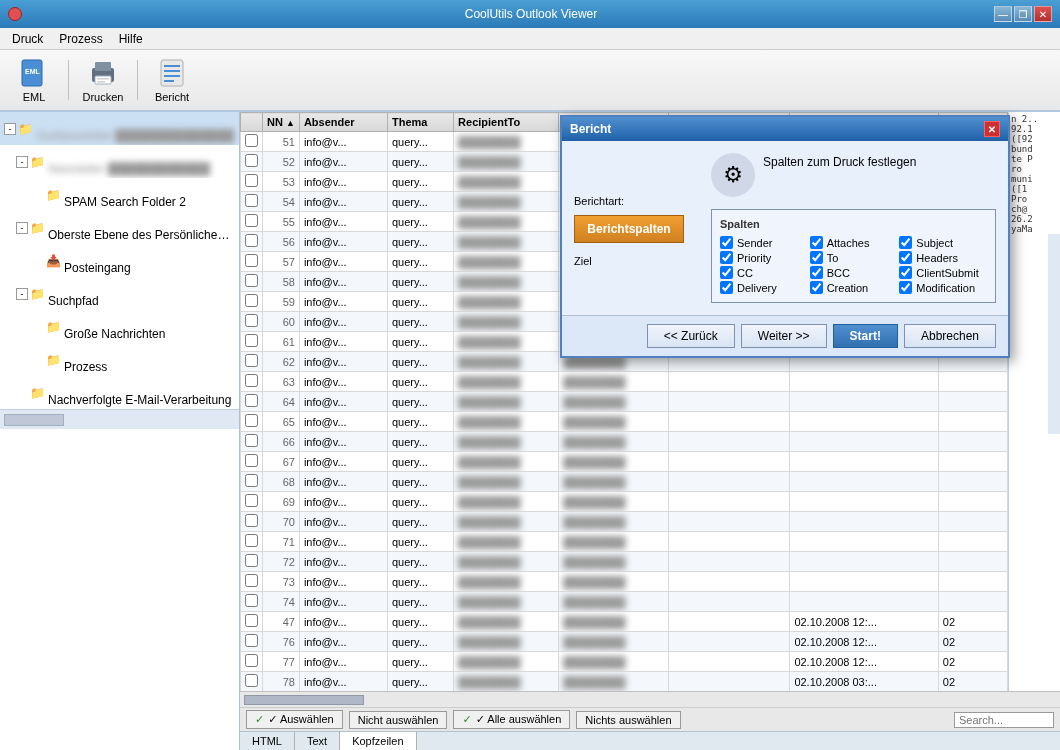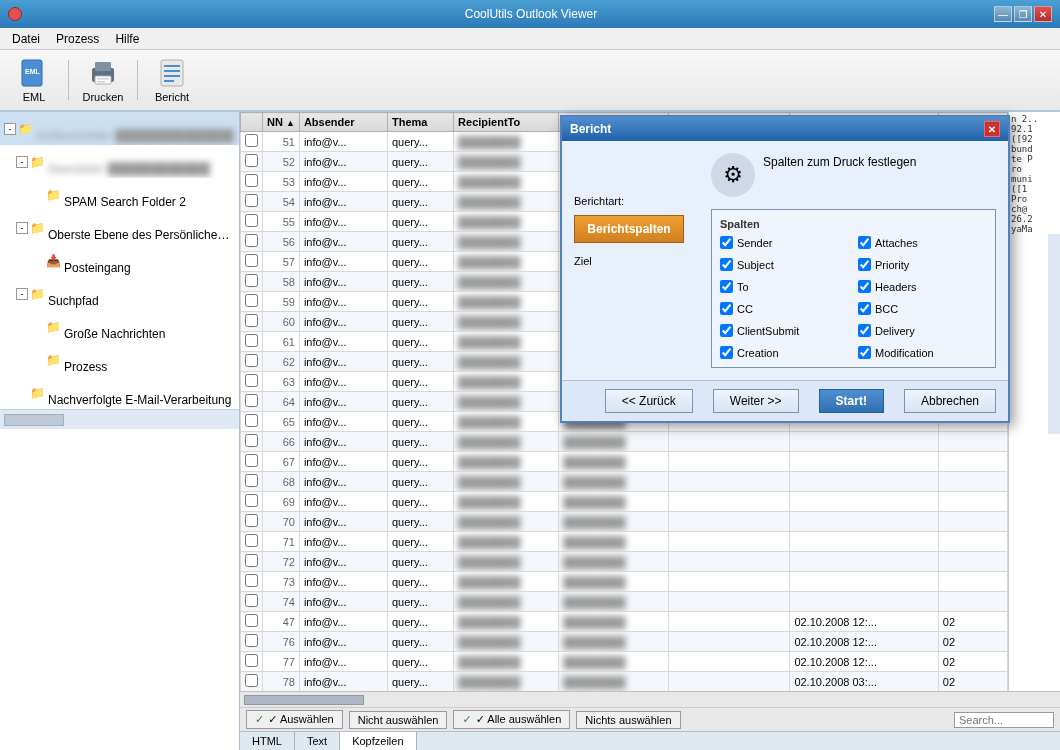--- a/index.html
+++ b/index.html
@@ -50,25 +50,25 @@
 
     
     .dialog-overlay { position: fixed; top: 0; left: 0; width: 1060px; height: 750px; pointer-events: none; }
     .dialog { position: absolute; top: 115px; left: 560px; width: 450px; background: #e8f0fc; border: 2px solid #5080c0; box-shadow: 4px 4px 12px rgba(0,0,0,0.4); pointer-events: all; }
     .dialog-title-bar { background: linear-gradient(to bottom, #5090d0, #2060a8); height: 24px; display: flex; align-items: center; justify-content: space-between; padding: 0 8px; color: white; font-size: 12px; font-weight: bold; }
     .dialog-close { width: 16px; height: 16px; background: #cc3030; border: 1px solid #ff6060; color: white; display: flex; align-items: center; justify-content: center; font-size: 10px; cursor: pointer; }
     .dialog-body { padding: 12px; }
     .report-btn { background: linear-gradient(to bottom, #f0a030, #d08020); border: 1px solid #a06010; color: white; padding: 6px 12px; font-size: 12px; font-weight: bold; cursor: pointer; width: 110px; text-align: center; }
     .columns-group { border: 1px solid #8090b0; background: #f0f4fc; padding: 8px; }
     .columns-group legend, .columns-title { font-size: 11px; color: #333; font-weight: bold; margin-bottom: 6px; display: block; }
-    .columns-grid { display: grid; grid-template-columns: 1fr 1fr; gap: 9px; }
+    .columns-grid { display: grid; grid-template-columns: 1fr 1fr 1fr; gap: 2px; }
     .col-check { display: flex; align-items: center; gap: 4px; font-size: 11px; }
     .col-check input { margin: 0; }
     .gear-icon-circle { width: 44px; height: 44px; background: #d0d8e8; border-radius: 50%; display: flex; align-items: center; justify-content: center; font-size: 22px; margin-bottom: 4px; }
-    .dialog-footer { display: flex; justify-content: flex-end; gap: 20px; padding: 8px 12px; border-top: 1px solid #b0c0d0; background: #dce8f8; }
+    .dialog-footer { display: flex; justify-content: flex-end; gap: 6px; padding: 8px 12px; border-top: 1px solid #b0c0d0; background: #dce8f8; }
     .dialog-btn { padding: 4px 16px; font-size: 12px; border: 1px solid #8090b0; background: linear-gradient(to bottom, #f0f4fc, #d8e4f4); cursor: pointer; }
     .dialog-btn.primary { background: linear-gradient(to bottom, #5090d0, #3070b0); color: white; border: 1px solid #2060a0; font-weight: bold; }
 
     
     .blurred { filter: blur(3px); color: #999; display: inline-block; }
 
     .sort-arrow { font-size: 9px; }
     .divider-h { width: 1px; height: 40px; background: #c0c0c0; margin: 0 4px; }
 
     
@@ -85,21 +85,21 @@
   </div>
   <div class="title-bar-title">CoolUtils Outlook Viewer</div>
   <div class="title-bar-controls">
     <div class="title-btn">—</div>
     <div class="title-btn">❐</div>
     <div class="title-btn close">✕</div>
   </div>
 </div>
 
 <div class="menu-bar">
-  <span class="menu-item">Datei</span>
+  <span class="menu-item">Druck</span>
   <span class="menu-item">Prozess</span>
   <span class="menu-item">Hilfe</span>
 </div>
 
 <div class="toolbar">
   <div class="tool-btn">
     <div class="tool-icon">
       <svg width="30" height="30" viewBox="0 0 30 30">
         <rect x="3" y="2" width="20" height="26" rx="2" fill="#4a8fd4" stroke="#2a6ab0" stroke-width="1"></rect>
         <text x="6" y="16" font-size="7" fill="white" font-weight="bold">EML</text>

